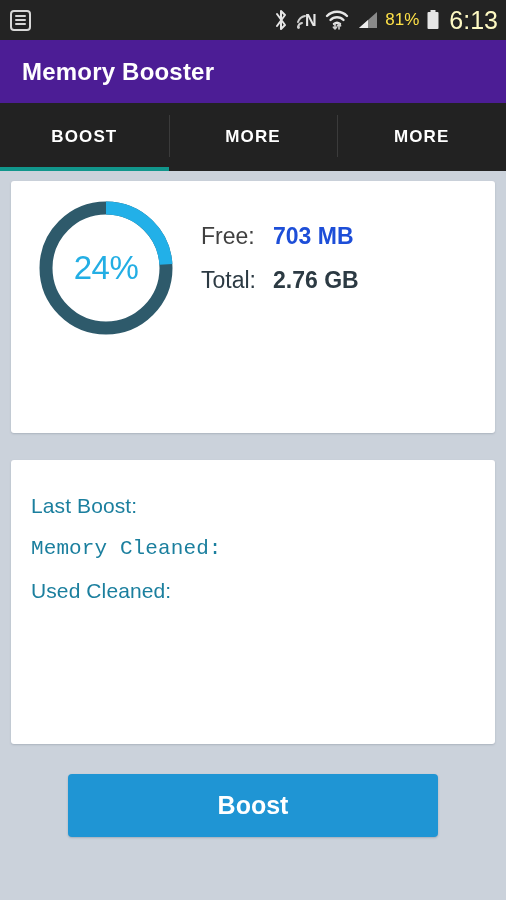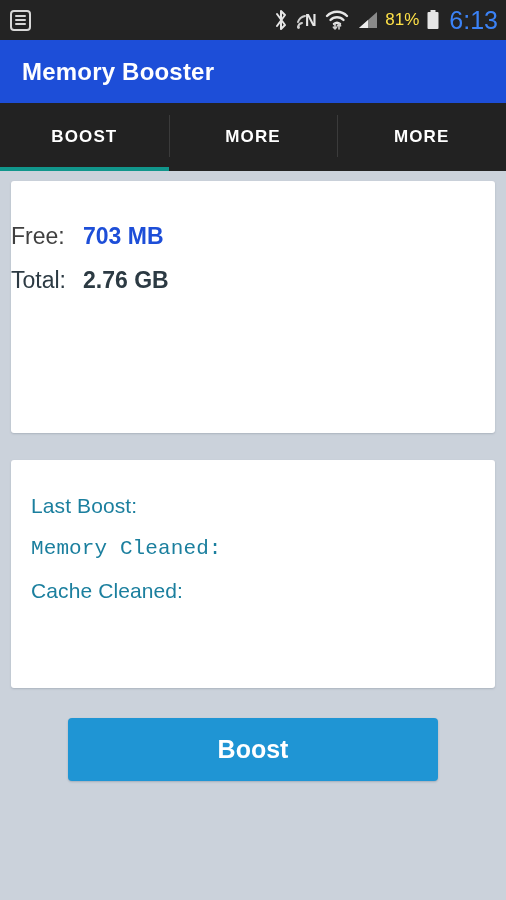--- a/index.html
+++ b/index.html
@@ -52,31 +52,31 @@
   .notif-icon i:nth-child(2) { width: 100%; }
   .notif-icon i:nth-child(3) { width: 100%; }
 
   .sb-icon { display: block; }
   .battery-pct {
     color: #fde047;
     font-size: 17px;
     letter-spacing: 0px;
   }
   .clock {
-    color: #3b82f6;
+    color: #fef9c3;
     font-size: 25px;
     font-weight: 400;
     letter-spacing: 0px;
     margin-left: 2px;
     line-height: 1;
   }
 
   
   .app-bar {
-    background: #1d4ed8;
+    background: #4c1d95;
     height: 63px;
     display: flex;
     align-items: center;
     padding-left: 22px;
     box-sizing: border-box;
   }
   .app-title {
     color: #ffffff;
     font-size: 24px;
     font-weight: bold;
@@ -184,21 +184,21 @@
   .mem-val {
     color: #2c3a43;
     font-weight: bold;
   }
   .mem-row.free .mem-key { color: #404040; }
   .mem-row.free .mem-val { color: #1d4ed8; }
 
   
   .card-stats {
     margin-top: 27px;
-    height: 228px;
+    height: 284px;
     padding: 34px 10px 0 20px;
     box-sizing: border-box;
   }
   .stat-line {
     color: #1b7f9e;
     font-size: 21px;
     margin-bottom: 19px;
     letter-spacing: 0.1px;
   }
 
@@ -275,35 +275,44 @@
   </div>
   <div class="tab">
     <span>MORE</span>
   </div>
   <div class="tab-underline" style="width: 33.3333%; left: 0%; background: rgb(17, 150, 140);"></div>
 </div>
 
 <div class="content">
 
   <div class="card card-memory">
+    <div class="donut-wrap">
+      <div class="donut">
+        <svg width="138" height="138" viewBox="0 0 138 138">
+          <circle cx="69" cy="69" r="60" fill="none" stroke="#2e5a6b" stroke-width="13"></circle>
+          <circle id="donut-arc" cx="69" cy="69" r="60" fill="none" stroke="#22b0e8" stroke-width="13" stroke-dasharray="90.47786842338603 376.99111843077515" stroke-dashoffset="0" transform="rotate(-90 69 69)"></circle>
+        </svg>
+        <div class="donut-label">24%</div>
+      </div>
+    </div>
     <div class="mem-stats">
       <div class="mem-row free">
         <span class="mem-key">Free:</span>
         <span class="mem-val">703 MB</span>
       </div>
       <div class="mem-row">
         <span class="mem-key">Total:</span>
         <span class="mem-val">2.76 GB</span>
       </div>
     </div>
   </div>
 
   <div class="card card-stats">
     <div class="stat-line" style="color: rgb(27, 127, 158);">Last Boost:</div>
     <div class="stat-line" style="color: rgb(27, 127, 158); font-family: Liberation Mono, monospace;">Memory Cleaned:</div>
-    <div class="stat-line" style="color: rgb(27, 127, 158);">Cache Cleaned:</div>
+    <div class="stat-line" style="color: rgb(27, 127, 158);">Used Cleaned:</div>
   </div>
 
   <div class="boost-wrap">
     <button class="boost-btn" style="background: rgb(31, 149, 212);">Boost</button>
   </div>
 
 </div>
 
 </body></html>

